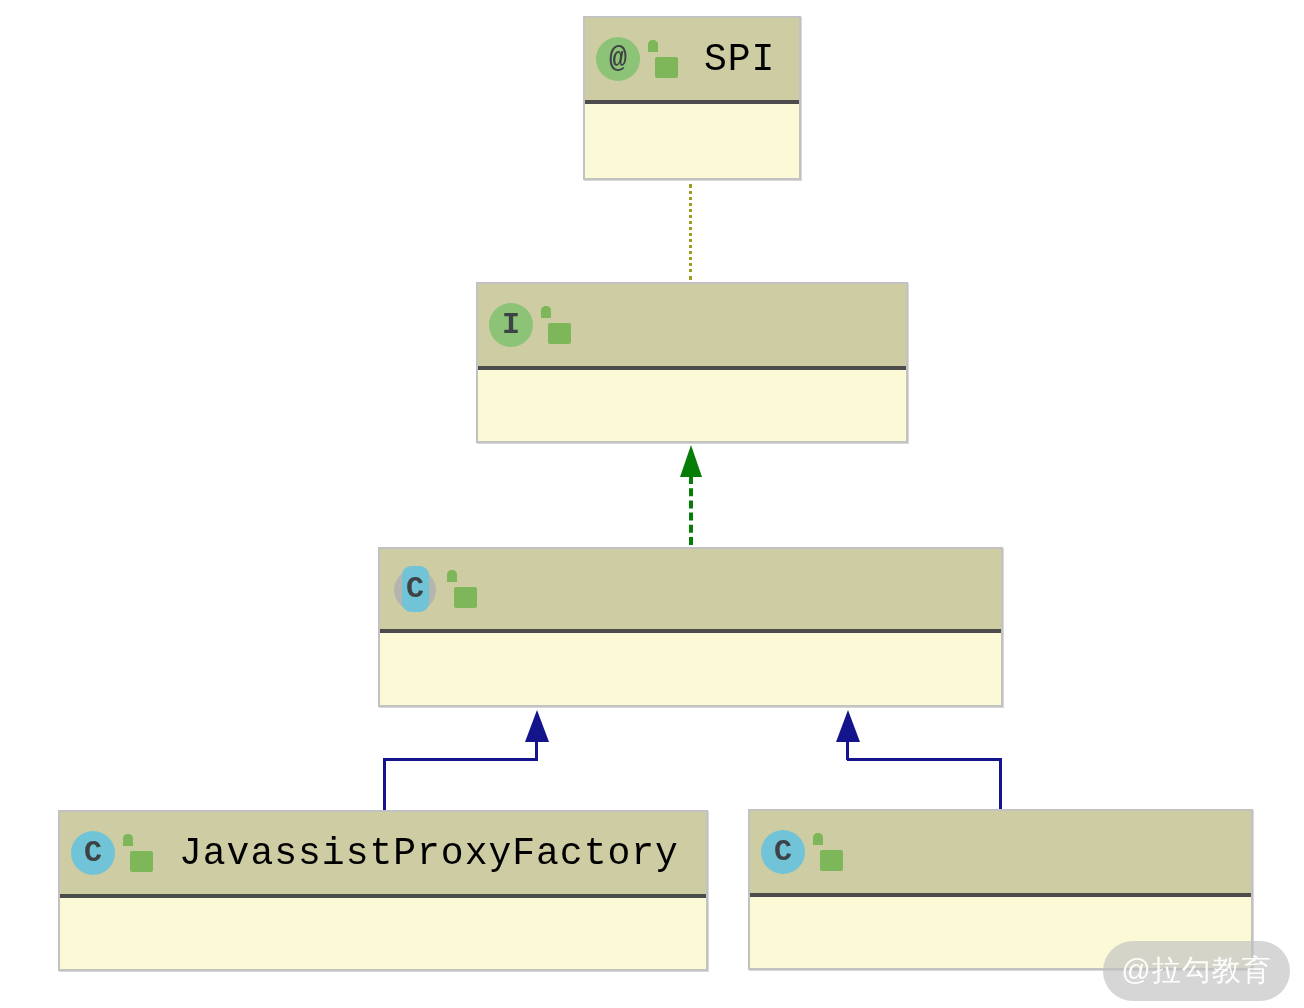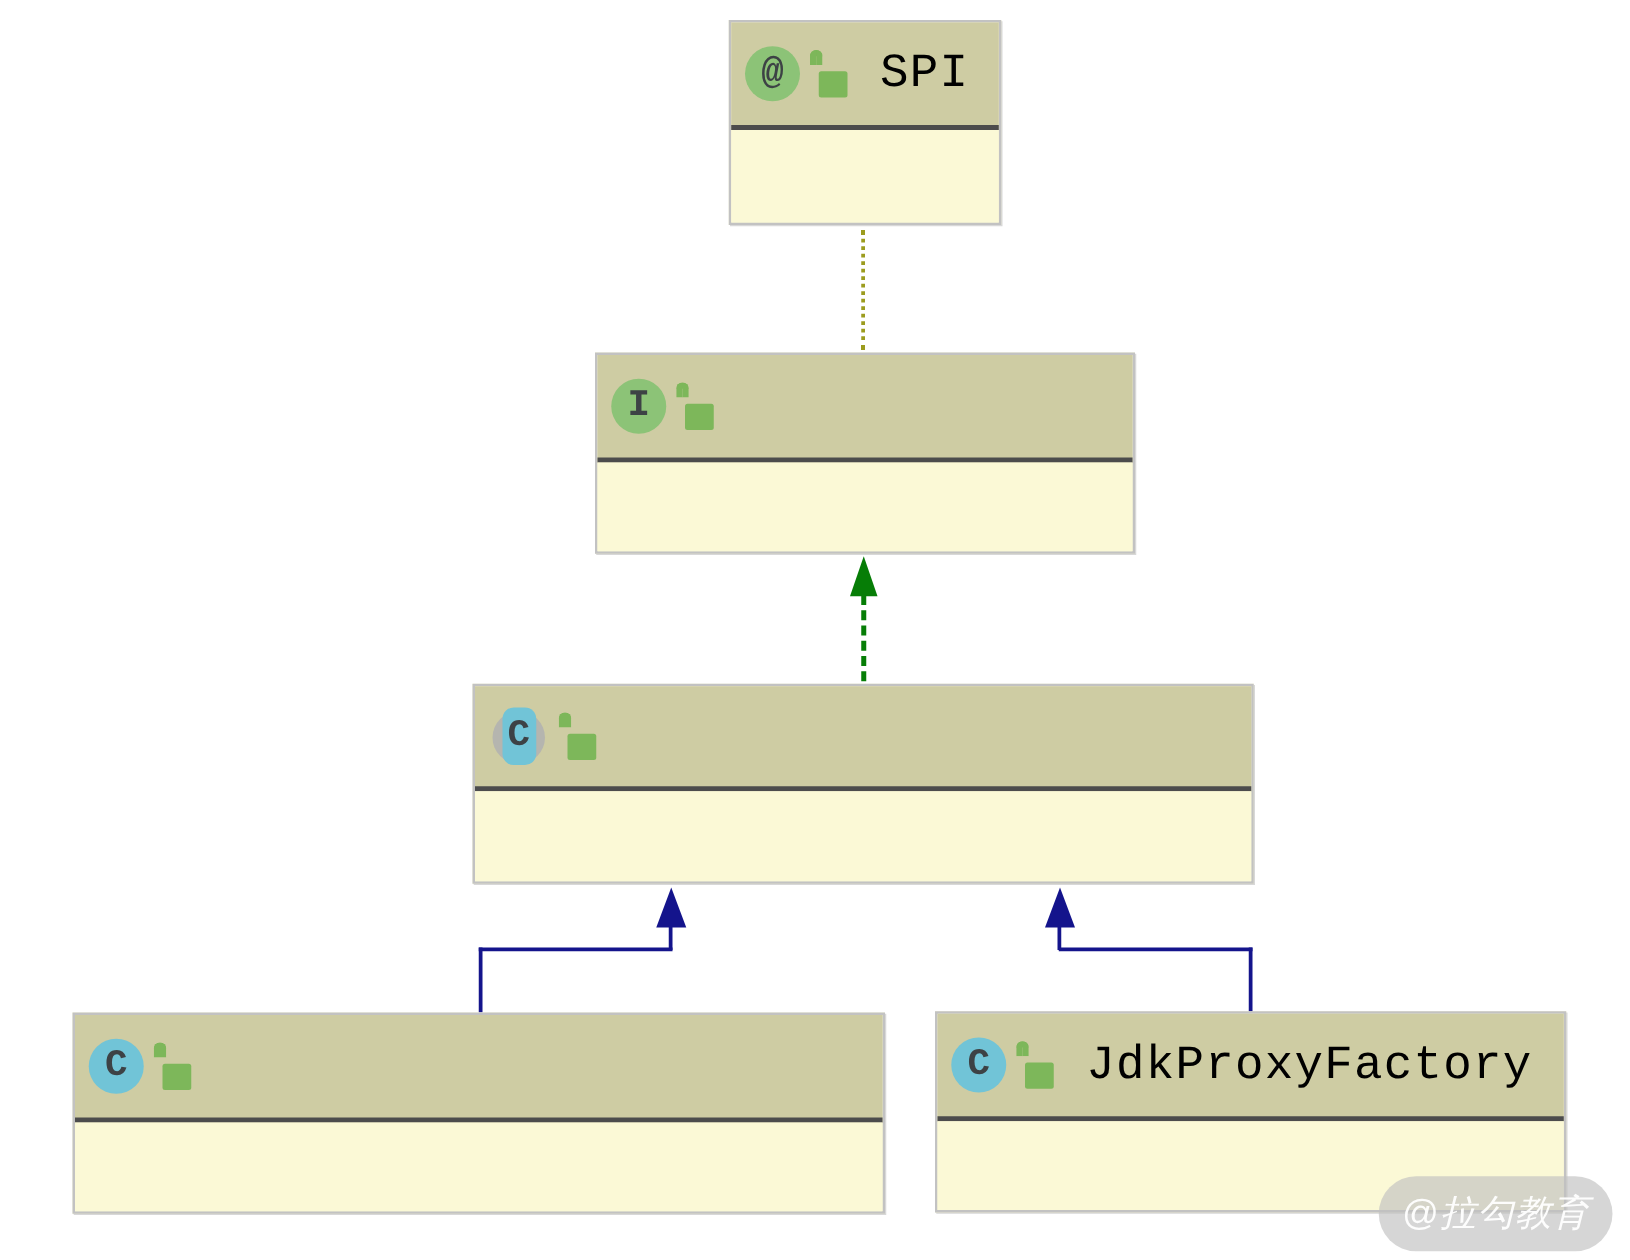--- a/index.html
+++ b/index.html
@@ -125,21 +125,20 @@
   .watermark {
     position: absolute; left: 1103px; top: 941px;
     width: 187px; height: 60px; border-radius: 30px;
     background: rgba(193,193,193,0.66);
     display: flex; align-items: center; justify-content: center;
   }
   .watermark span {
     color: rgba(255,255,255,0.95);
     font-size: 29px; letter-spacing: 1px;
     font-family: "Liberation Sans", sans-serif;
-    font-style: italic;
   }
 
   
   #node-spi        { left: 583px; top: 16px;  width: 218px; height: 164px; }
   #node-proxy      { left: 476px; top: 282px; width: 432px; height: 161px; }
   #node-abstract   { left: 378px; top: 547px; width: 625px; height: 160px; }
   #node-abstract .uml-header { height: 84px; flex-basis: 84px; }
   #node-javassist  { left: 58px;  top: 810px; width: 650px; height: 161px; }
   #node-jdk        { left: 748px; top: 809px; width: 505px; height: 161px; }
 </style>
@@ -201,32 +200,32 @@
   <div class="seg seg-h" id="r-h"></div>
   <div class="seg seg-v" id="r-v2"></div>
 
   <div class="uml-box" id="node-javassist">
     <div class="uml-header">
       <span class="badge badge-cyan">C</span>
       <span class="lock">
         <span class="shackle"></span>
           <span class="lock-body"></span>
       </span>
+      <span class="uml-label">JavassistProxyFactory</span>
     </div>
     <div class="uml-body"></div>
   </div>
 
   <div class="uml-box" id="node-jdk">
     <div class="uml-header">
       <span class="badge badge-cyan">C</span>
       <span class="lock">
         <span class="shackle"></span>
           <span class="lock-body"></span>
       </span>
-      <span class="uml-label">JdkProxyFactory</span>
     </div>
     <div class="uml-body"></div>
   </div>
 
   <div class="watermark">
     <span>@拉勾教育</span>
   </div>
 
 </div>
 

